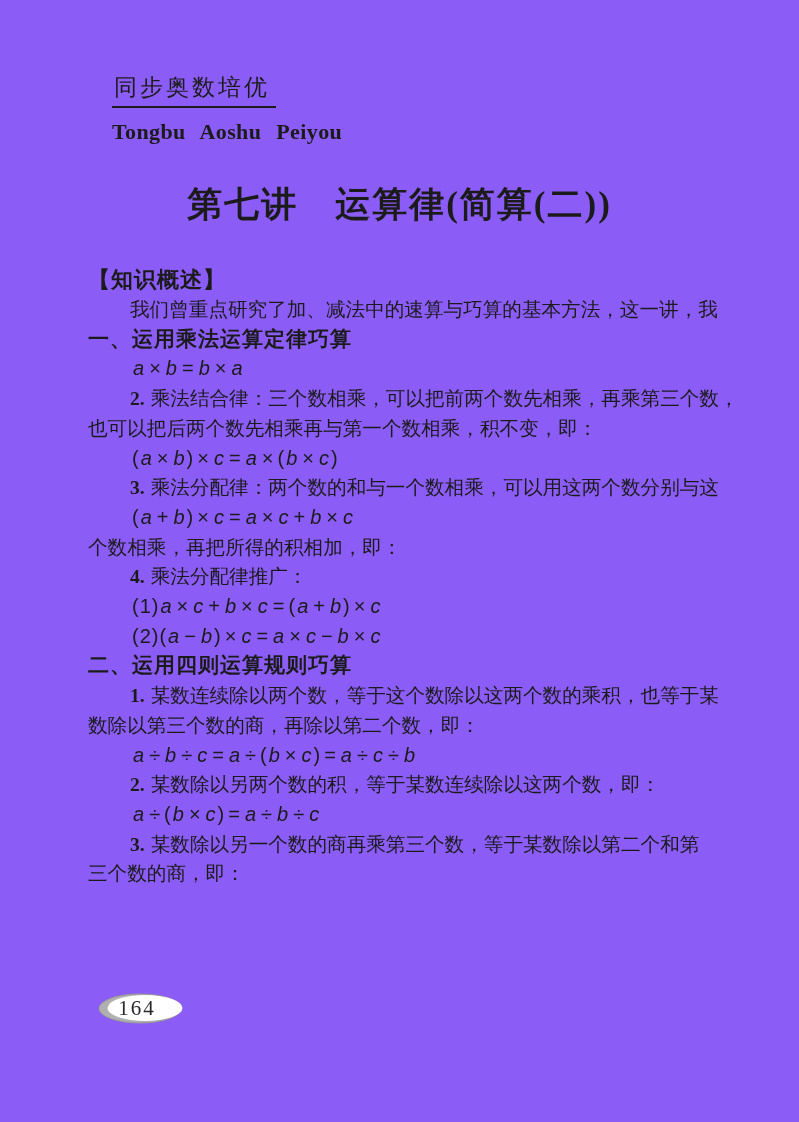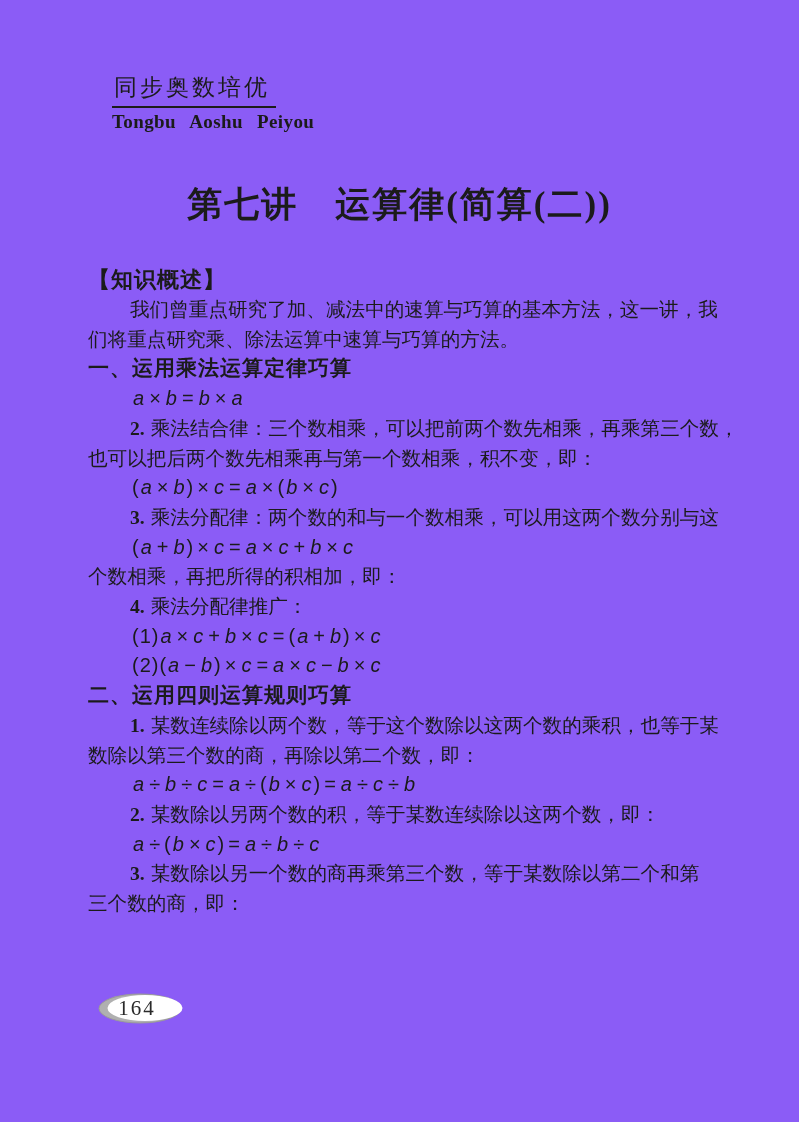--- a/index.html
+++ b/index.html
@@ -14,22 +14,22 @@
   
   .book-header{position:absolute;top:72px;left:112px;}
   .book-title-cn{
     display:inline-block;
     font-size:23px;letter-spacing:3px;
     padding:0 6px 3px 2px;
     border-bottom:2px solid #1b1b1b;
     font-family:"Liberation Serif", serif;
   }
   .book-title-pinyin{
-    margin-top:3px;
-    font-weight:bold;font-size:19px;
+    margin-top:11px;
+    font-weight:bold;font-size:22px;
     letter-spacing:.4px;word-spacing:9px;
     font-family:"Liberation Serif", serif;
   }
   
   .lecture-title{
     position:absolute;top:181px;left:0;width:100%;
     margin:0;text-align:center;
     font-size:35px;font-weight:bold;letter-spacing:2px;
     font-family:"Liberation Serif", serif;
   }
@@ -81,21 +81,20 @@
     <div class="book-title-cn">同步奥数培优</div>
     <div class="book-title-pinyin">Tongbu Aoshu Peiyou</div>
   </header>
 
   <h1 class="lecture-title">第七讲　运算律(简算(二))</h1>
 
   <main class="content">
     <div class="kb-heading">【知识概述】</div>
     <div id="lines">
         <div class="line body">我们曾重点研究了加、减法中的速算与巧算的基本方法，这一讲，我</div>
-        <div class="line cont">们将重点研究乘、除法运算中速算与巧算的方法。</div>
         <div class="line heading">一、运用乘法运算定律巧算</div>
         <div class="line formula"><i>a</i><span class="op">×</span><i>b</i><span class="op">=</span><i>b</i><span class="op">×</span><i>a</i></div>
         <div class="line body"><b class="num">2.</b>乘法结合律：三个数相乘，可以把前两个数先相乘，再乘第三个数，</div>
         <div class="line cont">也可以把后两个数先相乘再与第一个数相乘，积不变，即：</div>
         <div class="line formula">(<i>a</i><span class="op">×</span><i>b</i>)<span class="op">×</span><i>c</i><span class="op">=</span><i>a</i><span class="op">×</span>(<i>b</i><span class="op">×</span><i>c</i>)</div>
         <div class="line body"><b class="num">3.</b>乘法分配律：两个数的和与一个数相乘，可以用这两个数分别与这</div>
         <div class="line formula">(<i>a</i><span class="op">+</span><i>b</i>)<span class="op">×</span><i>c</i><span class="op">=</span><i>a</i><span class="op">×</span><i>c</i><span class="op">+</span><i>b</i><span class="op">×</span><i>c</i></div>
         <div class="line cont">个数相乘，再把所得的积相加，即：</div>
         <div class="line body"><b class="num">4.</b>乘法分配律推广：</div>
         <div class="line formula">(1)<i>a</i><span class="op">×</span><i>c</i><span class="op">+</span><i>b</i><span class="op">×</span><i>c</i><span class="op">=</span>(<i>a</i><span class="op">+</span><i>b</i>)<span class="op">×</span><i>c</i></div>

